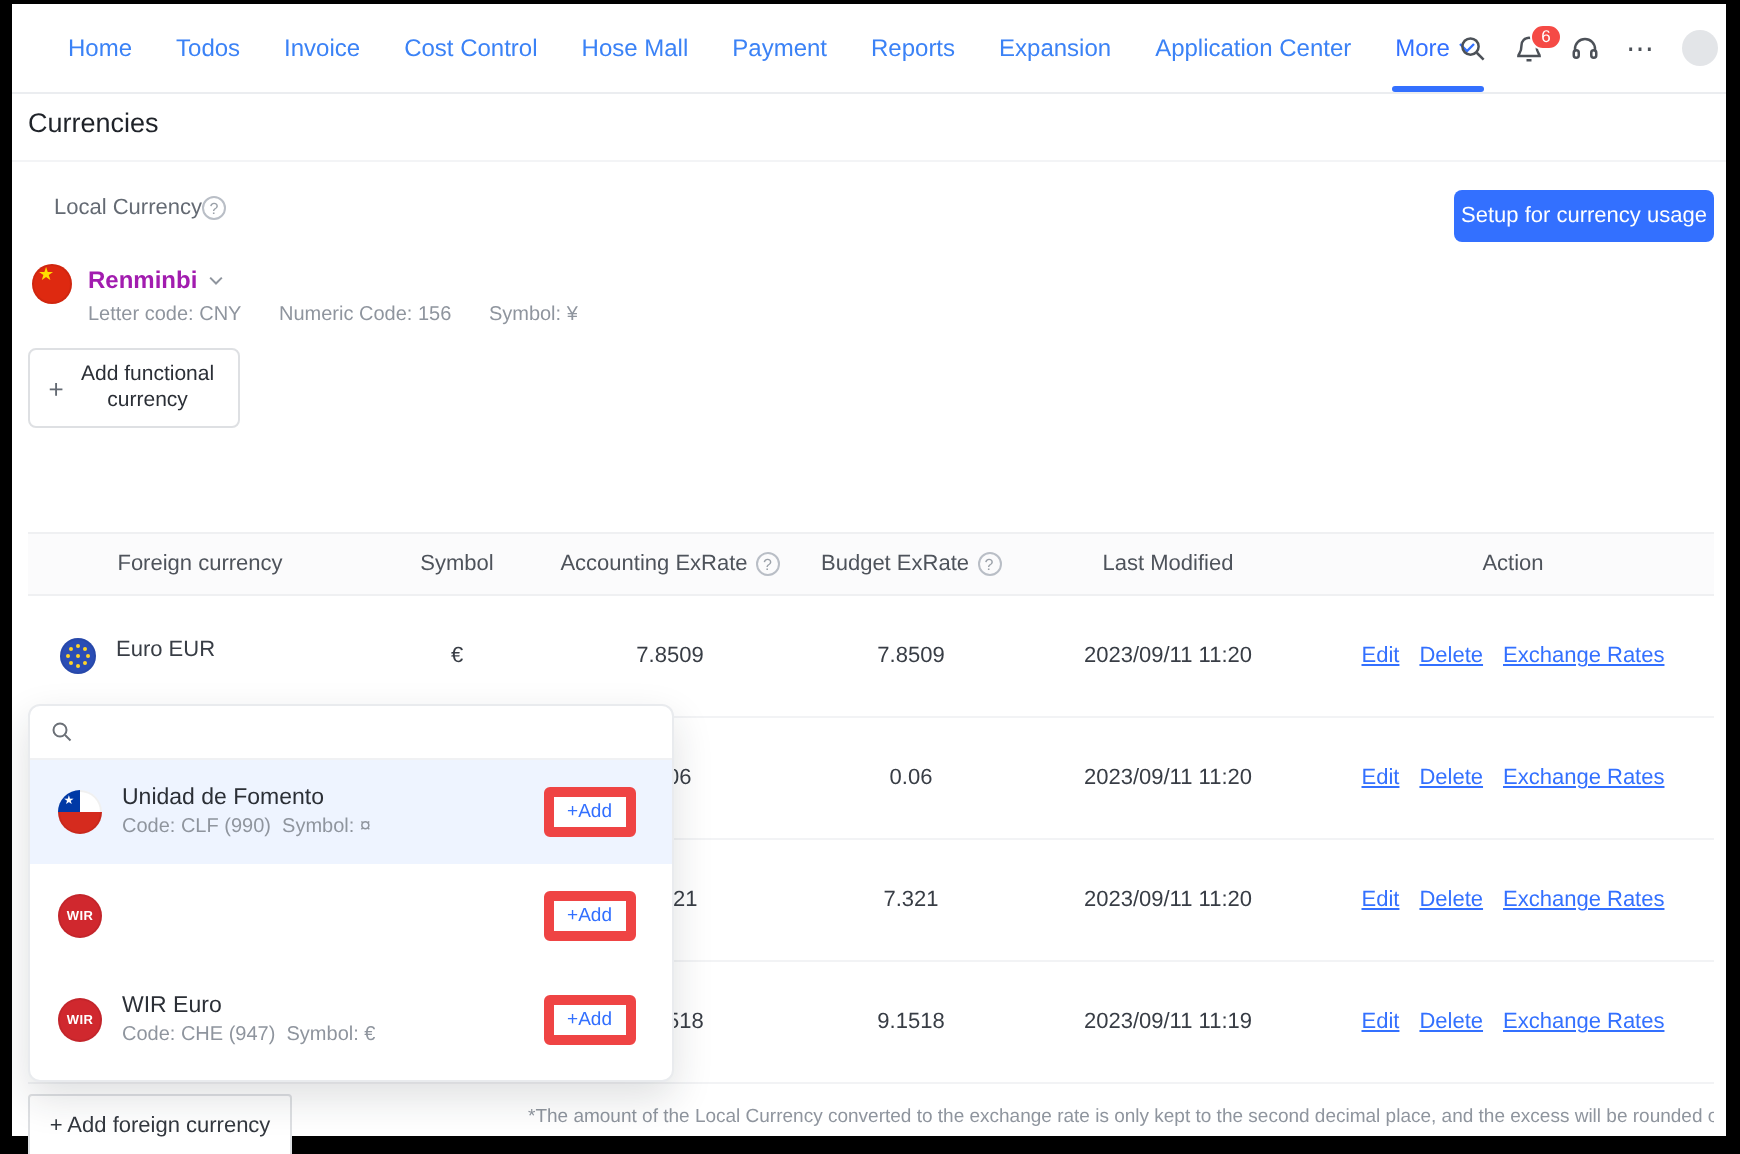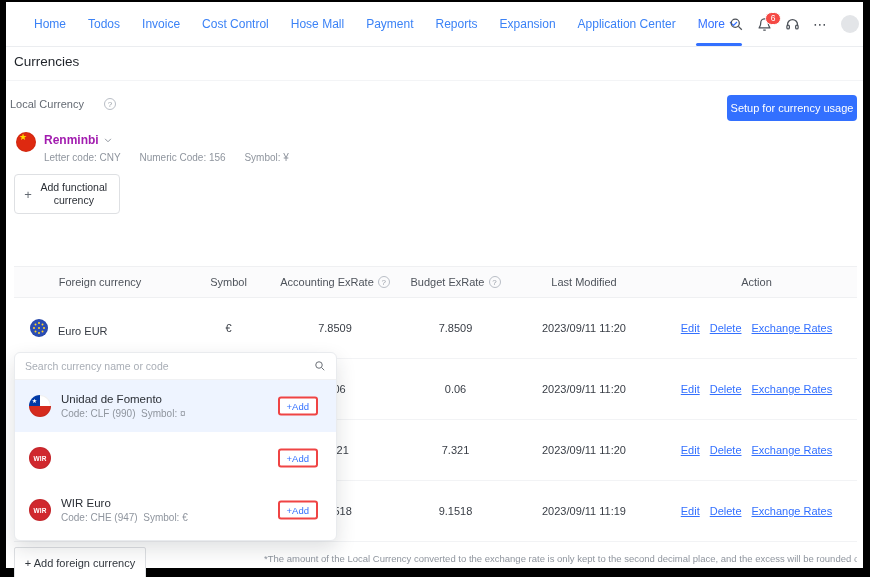--- a/index.html
+++ b/index.html
@@ -23,21 +23,21 @@
   .icon-btn { color:#4c5158; display:flex; align-items:center; justify-content:center; cursor:pointer; position:relative; }
   .dots { font-size:14px; color:#4c5158; letter-spacing:1px; }
   .badge { position:absolute; left:8px; top:-5px; min-width:16px; height:13px; padding:0 4px;
            background:#f54a45; color:#fff; font-size:8.5px; border-radius:7px;
            display:flex; align-items:center; justify-content:center; border:1px solid #fff; }
   .avatar { width:18px; height:18px; border-radius:50%; background:#e3e5e8; cursor:pointer; }
 
   
   .page-title { position:absolute; left:8px; top:52px; font-size:13.5px; color:#1f2329; font-weight:500; }
   .divider2 { position:absolute; left:0; top:78px; width:100%; height:1px; background:#f3f4f6; }
-  .local-label { position:absolute; left:4px; top:96px; display:flex; align-items:flex-end; gap:20px;
+  .local-label { position:absolute; left:21px; top:96px; display:flex; align-items:flex-end; gap:0;
                  font-size:11px; color:#646a73; }
   .info { width:12px; height:12px; border-radius:50%; border:1px solid #b9bec6; color:#9aa0a8;
           font-size:8px; display:inline-flex; align-items:center; justify-content:center; cursor:pointer; }
   .setup-btn { position:absolute; left:721px; top:93px; width:130px; height:26px; background:#3370ff;
                color:#fff; font-size:11px; border:none; border-radius:4px; cursor:pointer; }
 
   
   .lc-flag { position:absolute; left:10px; top:130px; }
   .lc-name { position:absolute; left:38px; top:131px; font-size:12px; font-weight:600; color:#a21caf;
              display:flex; align-items:center; gap:5px; cursor:pointer; }
@@ -68,39 +68,39 @@
               justify-content:center; font-size:6.5px; font-weight:bold; letter-spacing:.2px; }
 
   
   .table { position:absolute; left:8px; top:264px; width:843px; }
   .thead,.trow { display:grid; grid-template-columns:172px 85px 128px 113px 144px 1fr; align-items:center; }
   .thead { height:32px; background:#fbfbfc; border-top:1px solid #eff0f2; border-bottom:1px solid #eff0f2;
            font-size:11px; color:#4e535b; }
   .th { display:flex; align-items:center; justify-content:center; gap:4px; }
   .trow { height:61px; border-bottom:1px solid #f2f3f5; font-size:11px; color:#383d45; }
   .td { text-align:center; }
-  .td-currency { display:flex; align-items:flex-end; gap:10px; padding-left:16px; }
+  .td-currency { display:flex; align-items:flex-start; gap:10px; padding-left:16px; }
   .actions { display:flex; justify-content:center; gap:10px; }
   .link { color:#3370ff; cursor:pointer; white-space:nowrap;text-decoration:underline; }
 
   
   .popup { position:absolute; left:8px; top:350px; width:323px; background:#fff; border:1px solid #e9ebee;
            border-radius:6px; box-shadow:0 8px 20px rgba(31,35,41,.14); z-index:20; overflow:hidden;
            padding-bottom:4px; }
   .popup-search { height:27px; display:flex; align-items:center; padding:0 10px; border-bottom:1px solid #f0f1f3; }
   .popup-search input { border:none; outline:none; flex:1; font-size:10.5px; color:#333; background:transparent;
                         font-family:inherit; }
   .popup-search input::placeholder { color:#a9aeb6; }
   .pitem { height:52px; display:flex; align-items:center; padding:0 14px; position:relative; cursor:pointer; }
   .pitem.selected { background:#eef4ff; }
   .pinfo { margin-left:10px; }
   .pname { font-size:11.5px; color:#2b2f36; }
   .pcode { font-size:10px; color:#8f959e; margin-top:3px; white-space:pre; }
   .add-btn { position:absolute; right:18px; top:50%; transform:translateY(-50%); font-size:9.5px; color:#3370ff;
-             border:2px solid #ef4444; border-radius:3px; padding:2px 7px; background:#fff; cursor:pointer;
+             border:5px solid #ef4444; border-radius:3px; padding:2px 7px; background:#fff; cursor:pointer;
              font-family:inherit; }
 
   
   .add-foreign { position:absolute; left:8px; top:545px; width:132px; height:32px; border:1px solid #dee0e3;
                  border-radius:2px; background:#fff; font-size:11px; color:#33383f; cursor:pointer;
                  font-family:inherit; }
   .footnote { position:absolute; left:258px; top:551px; width:593px; font-size:9.5px; color:#8f959e;
               white-space:nowrap; overflow:hidden; }
 </style>
 </head>
@@ -265,21 +265,20 @@
         <span class="link">Edit</span>
         <span class="link">Delete</span>
         <span class="link">Exchange Rates</span>
       </div>
     </div>
   </div>
 
   
   <div class="popup">
     <div class="popup-search">
-      <input type="text" placeholder="Search currency name or code" style="">
       <svg width="12" height="12" viewBox="0 0 24 24" fill="none" stroke="#6b7077" stroke-width="2">
           <circle cx="10" cy="10" r="6.5"></circle>
           <path d="M15 15l5.5 5.5"></path>
         </svg>
     </div>
 
     <div class="pitem selected">
       <span class="flag flag-cl">
           <i class="cl-canton">
             <b class="cl-star">★</b>

